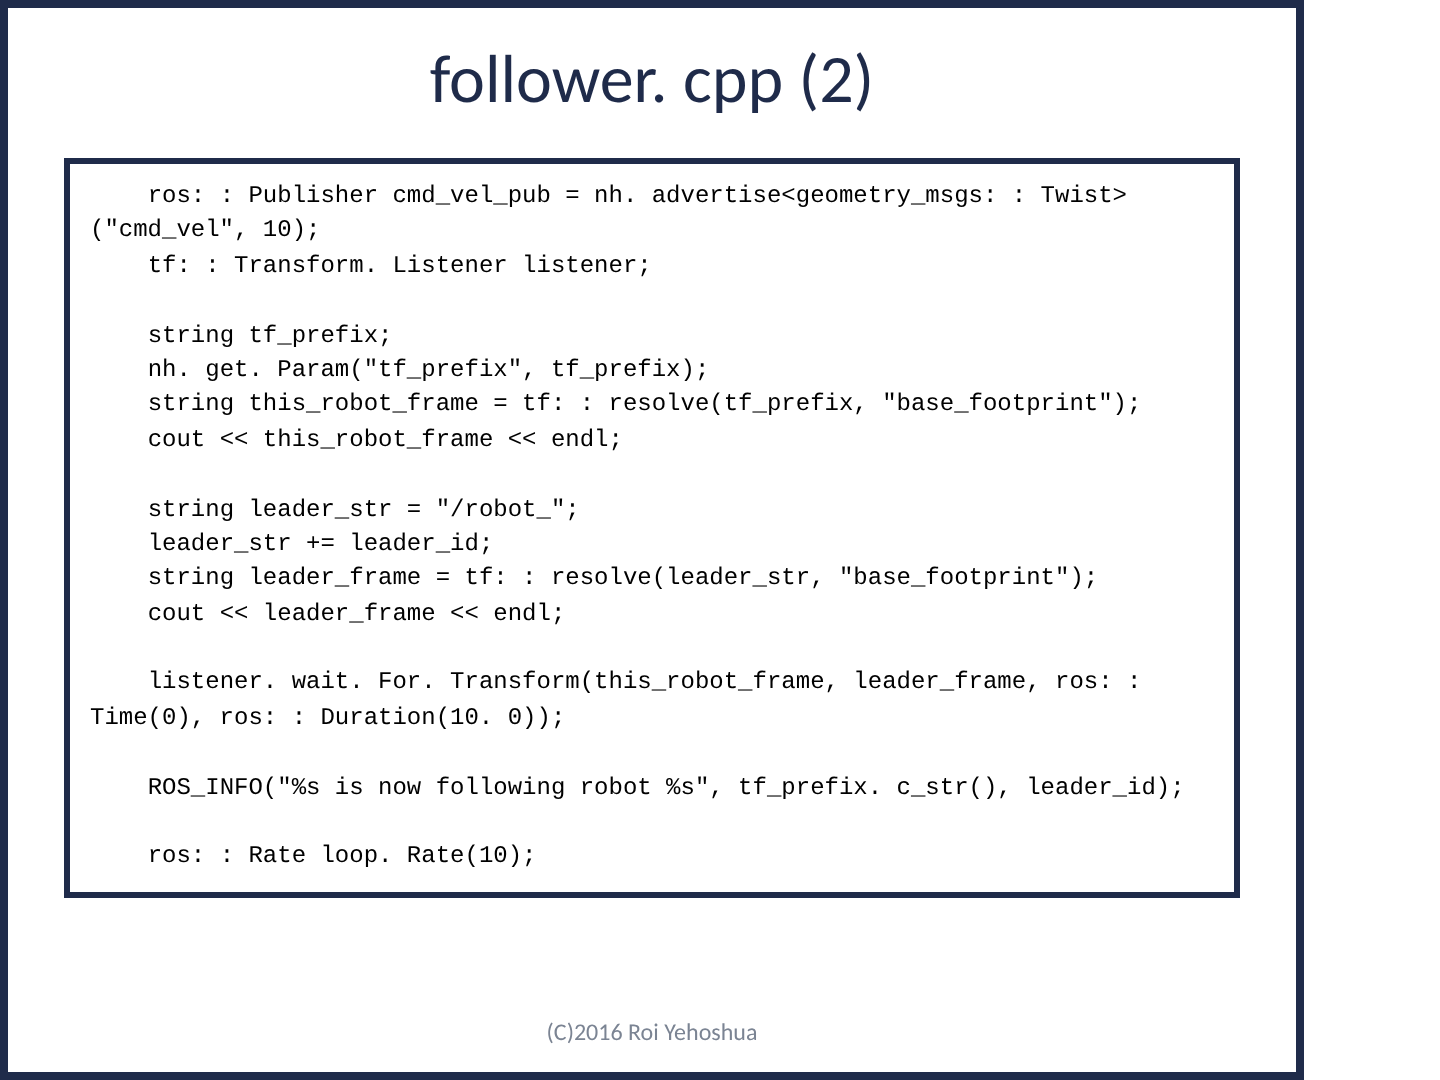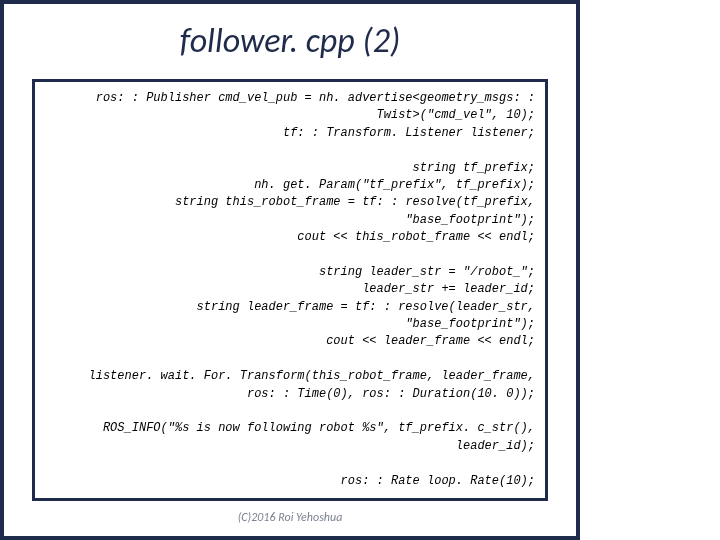--- a/index.html
+++ b/index.html
@@ -5,47 +5,45 @@
   html, body {
     margin: 0;
     padding: 0;
     width: 720px;
     height: 540px;
     background: #fff;
     font-family: "Segoe UI", "Calibri", Arial, sans-serif;
     overflow: hidden;
   }
   .slide {
-    width: 580px;
+    width: 652px;
     height: 540px;
     box-sizing: border-box;
     border: 4px solid #1f2b4a;
     position: relative;
     background: #fff;
-    font-style: italic;
   }
   .title {
     text-align: center;
     font-size: 34px;
     color: #1f2b4a;
     margin-top: 16px;
     margin-bottom: 18px;
     font-weight: 400;
   }
   .code-box {
     margin: 0 28px;
     border: 3px solid #1f2b4a;
     padding: 8px 10px;
     font-family: "Courier New", monospace;
     font-size: 12px;
     line-height: 1.45;
     color: #000;
     white-space: pre-wrap;
     word-wrap: break-word;
-    text-align: right;
   }
   .credit {
     position: absolute;
     bottom: 12px;
     left: 0;
     right: 0;
     text-align: center;
     font-size: 12px;
     color: #7b8493;
   }

